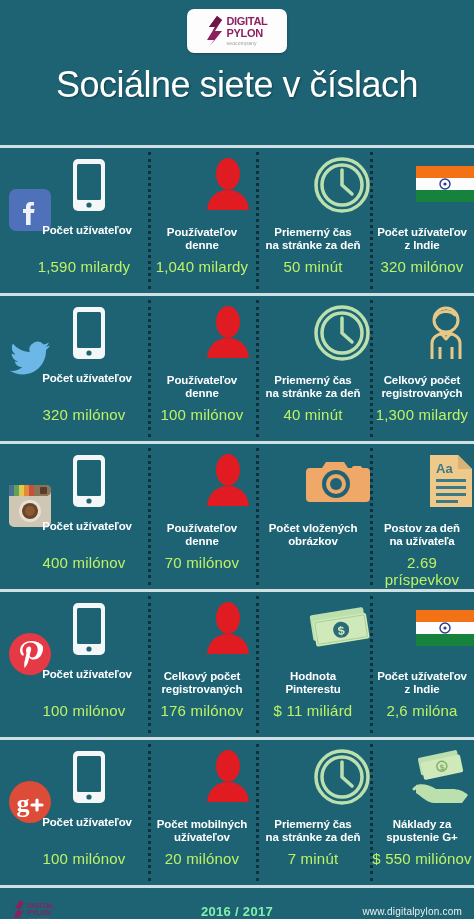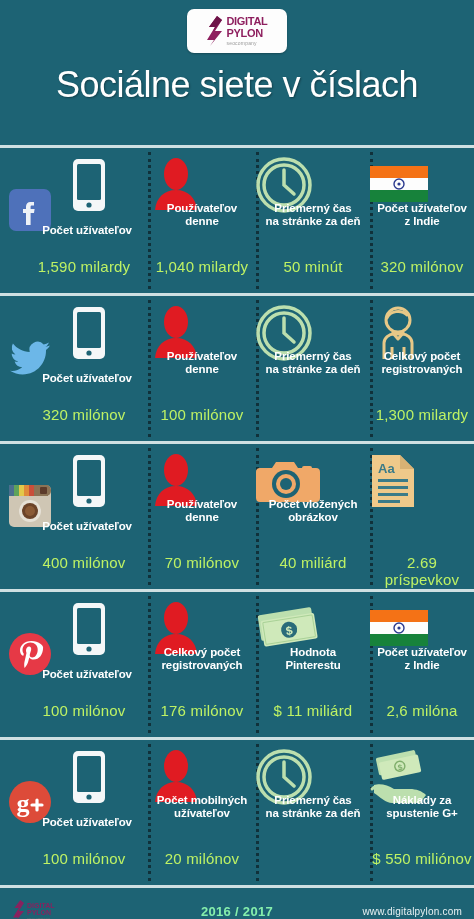--- a/index.html
+++ b/index.html
@@ -48,28 +48,28 @@
   .cell.c2{width:108px;}
   .cell.c3{width:114px;}
   .cell.c4{width:104px;}
   .cell + .cell::before{
     content:"";position:absolute;left:0;top:4px;bottom:4px;width:0;
     border-left:3px dotted #10313a;
   }
 
   .icon-wrap{
     position:absolute;left:0;right:0;top:6px;height:62px;
-    display:flex;align-items:center;justify-content:flex-start;
+    display:flex;align-items:center;justify-content:flex-end;
   }
   .c1 .icon-wrap{justify-content:center;padding-left:30px;}
   .brand-badge{
     position:absolute;left:8px;top:40px;width:44px;height:44px;
   }
   .label{
-    position:absolute;left:2px;right:2px;top:54px;
+    position:absolute;left:2px;right:2px;top:78px;
     text-align:center;color:#ffffff;font-size:11.5px;font-weight:bold;
     line-height:13px;letter-spacing:-.1px;
   }
   .c1 .label{left:28px;right:2px;top:76px;}
   .value{
     position:absolute;left:2px;right:2px;top:110px;
     text-align:center;color:#bef264;font-size:15px;font-weight:normal;
     letter-spacing:.2px;
   }
   .c1 .value{left:22px;right:2px;}
@@ -212,20 +212,21 @@
           <svg width="56" height="56" viewBox="0 0 56 56">
             <circle cx="28" cy="28" r="26" fill="none" stroke="#bcdfae" stroke-width="3.5"></circle>
             <circle cx="28" cy="28" r="20" fill="none" stroke="#bcdfae" stroke-width="3.5"></circle>
             <path d="M28 13v15l10 9" fill="none" stroke="#bcdfae" stroke-width="3.5" stroke-linecap="round"></path>
           </svg>
         </div>
         <div class="label">
           <span>Priemerný čas</span><br>
           <span>na stránke za deň</span>
         </div>
+        <div class="value">40 minút</div>
       </div>
       <div class="cell c4">
         <div class="icon-wrap">
           <svg width="56" height="56" viewBox="0 0 56 56">
             <circle cx="28" cy="15" r="12" fill="none" stroke="#e8c887" stroke-width="3"></circle>
             <path d="M17 13c3-7 14-9 20-3" fill="none" stroke="#e8c887" stroke-width="3" stroke-linecap="round"></path>
             <path d="M22 27l6 7 6-7" fill="none" stroke="#e8c887" stroke-width="3" stroke-linejoin="round"></path>
             <path d="M14 54V38c0-5 5-9 10-9h8c5 0 10 4 10 9v16" fill="none" stroke="#e8c887" stroke-width="3"></path>
             <path d="M22 54V42M34 54V42" fill="none" stroke="#e8c887" stroke-width="3"></path>
           </svg>
@@ -283,34 +284,37 @@
             <circle cx="30" cy="28" r="14" fill="#1d6374"></circle>
             <circle cx="30" cy="28" r="10" fill="#f0a868"></circle>
             <circle cx="30" cy="28" r="6" fill="#1d6374"></circle>
             <rect x="46" y="10" width="10" height="5" rx="2" fill="#f0a868"></rect>
           </svg>
         </div>
         <div class="label">
           <span>Počet vložených</span><br>
           <span>obrázkov</span>
         </div>
-        <div class="value">40 miliárd</div>
       </div>
       <div class="cell c4">
         <div class="icon-wrap">
           <svg width="46" height="56" viewBox="0 0 46 56">
             <path d="M2 2h28l14 14v38H2z" fill="#efc98a"></path>
             <path d="M30 2l14 14H30z" fill="#d8b274"></path>
             <text x="8" y="20" font-family="Liberation Sans, sans-serif" font-size="13" font-weight="bold" fill="#3b7b88">Aa</text>
             <rect x="8" y="26" width="30" height="3" fill="#3b7b88"></rect>
             <rect x="8" y="33" width="30" height="3" fill="#3b7b88"></rect>
             <rect x="8" y="40" width="30" height="3" fill="#3b7b88"></rect>
             <rect x="8" y="47" width="22" height="3" fill="#3b7b88"></rect>
           </svg>
         </div>
+        <div class="label">
+          <span>Postov za deň</span><br>
+          <span>na užívateľa</span>
+        </div>
         <div class="value">2.69 príspevkov</div>
       </div>
     </div>
 
     <div class="row">
       <div class="cell c1">
         <div class="brand-badge">
           <svg width="44" height="44" viewBox="0 0 44 44">
             <circle cx="22" cy="22" r="21" fill="#e63946"></circle>
             <path d="M23.5 9c-7.5 0-11.5 5-11.5 9.4 0 2 1.1 4.6 2.9 5.4.3.1.4 0 .5-.2l.4-1.5c0-.2 0-.3-.2-.5a5.8 5.8 0 0 1-1.1-3.4c0-3.9 2.9-7.6 7.9-7.6 4.3 0 7.3 2.9 7.3 7 0 4.7-2.4 8-5.4 8-1.7 0-2.9-1.4-2.5-3.1.5-2 1.4-4.2 1.4-5.6 0-1.3-.7-2.4-2.1-2.4-1.7 0-3.1 1.8-3.1 4.1 0 1.5.5 2.5.5 2.5l-2 8.6c-.6 2.5-.1 5.6 0 5.9 0 .2.3.2.4.1.2-.2 2.4-3 3.2-5.7l1.2-4.6c.6 1.2 2.4 2.2 4.3 2.2 5.7 0 9.5-5.2 9.5-12.1C35.1 13.4 30.7 9 23.5 9z" fill="#ffffff"></path>
@@ -412,20 +416,21 @@
           <svg width="56" height="56" viewBox="0 0 56 56">
             <circle cx="28" cy="28" r="26" fill="none" stroke="#bcdfae" stroke-width="3.5"></circle>
             <circle cx="28" cy="28" r="20" fill="none" stroke="#bcdfae" stroke-width="3.5"></circle>
             <path d="M28 13v15l10 9" fill="none" stroke="#bcdfae" stroke-width="3.5" stroke-linecap="round"></path>
           </svg>
         </div>
         <div class="label">
           <span>Priemerný čas</span><br>
           <span>na stránke za deň</span>
         </div>
+        <div class="value">7 minút</div>
       </div>
       <div class="cell c4">
         <div class="icon-wrap">
           <svg width="62" height="56" viewBox="0 0 62 56">
             <g transform="rotate(-12 31 18)">
               <rect x="8" y="4" width="40" height="18" rx="2" fill="#bcdfae"></rect>
               <rect x="10" y="9" width="40" height="18" rx="2" fill="#cfe9ba"></rect>
               <circle cx="30" cy="17" r="5" fill="none" stroke="#7fae6b" stroke-width="1.4"></circle>
               <text x="30" y="21" text-anchor="middle" font-family="Liberation Sans, sans-serif" font-size="8" font-weight="bold" fill="#7fae6b">$</text>
             </g>

